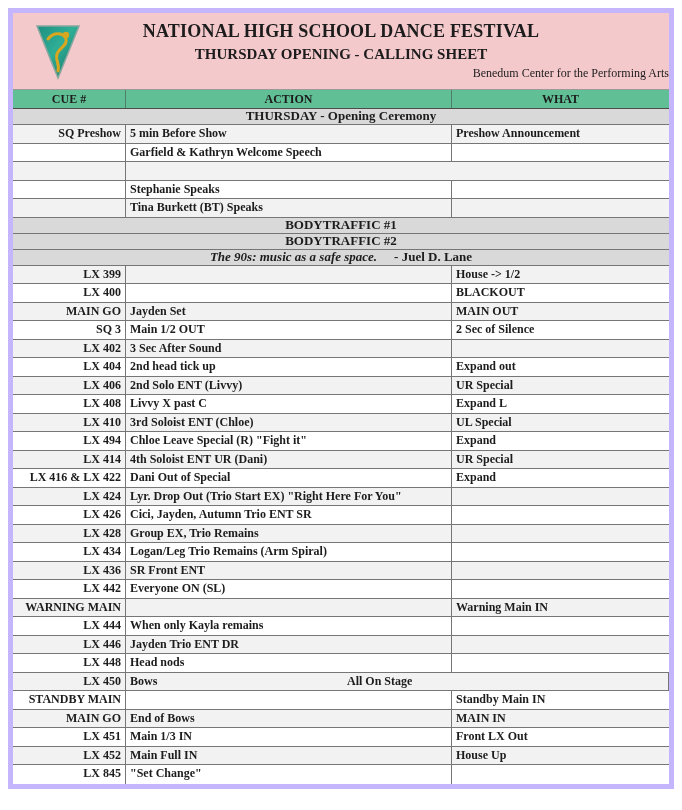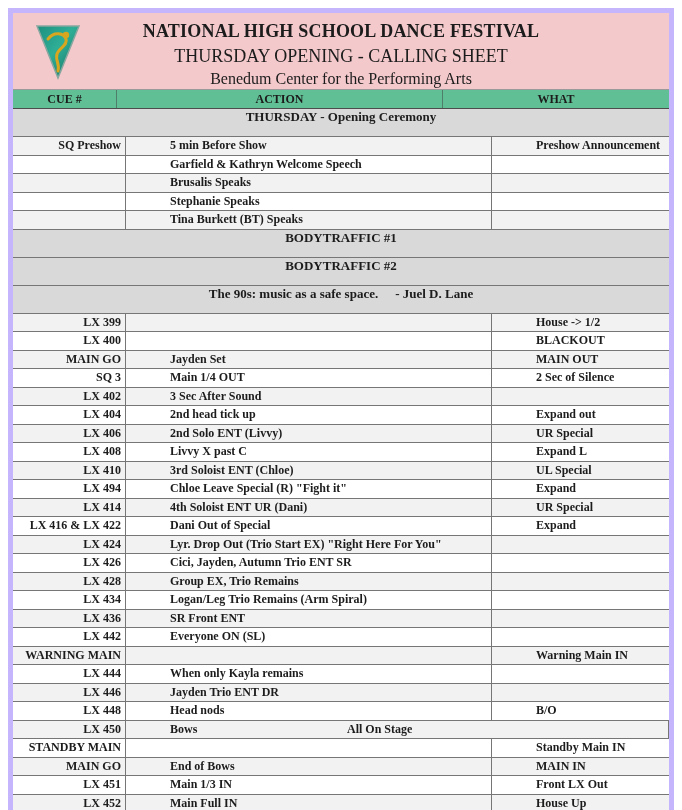--- a/index.html
+++ b/index.html
@@ -7,39 +7,39 @@
     font-family:"Liberation Serif", serif; color:#1c1c1c; }
 
   .sheet { position:absolute; left:8px; top:8px; width:666px;
     border:5px solid #c4b5fd; background:#fff; }
 
   
   .masthead { position:relative; height:77px; background:var(--header_bg);
     text-align:center; border-bottom:1px solid #9a9a9a; }
   .logo { position:absolute; left:22px; top:11px; }
   .m-title   { padding-top:8px; font-size:18px; font-weight:bold; letter-spacing:.2px; }
-  .m-sub     { padding-top:4px; font-size:18px; font-weight:normal; }
-  .m-venue   { padding-top:3px; font-size:16px; font-weight:normal; }
+  .m-sub     { padding-top:4px; font-size:15px; font-weight:bold; }
+  .m-venue   { padding-top:3px; font-size:12px; font-weight:normal;text-align:right; }
 
   
   .colhead { display:flex; height:19px; background:var(--column_header_bg);
     border-bottom:1px solid #4c4c4c; }
   .colhead .hcell { font-size:12px; font-weight:bold; text-align:center;
     line-height:18px; border-right:1px solid #4f7f6a; }
   .colhead .hcell:last-child { border-right:none; }
 
-  .w-cue { width:104px; } .w-action { width:326px; } .w-what { flex:1; }
+  .w-cue { width:113px; } .w-action { width:326px; } .w-what { flex:1; }
 
   
   .row { display:flex; border-bottom:1px solid #767676; background:#fff; }
-  .data-row { height:18.5px;gap:40px; }
+  .data-row { height:18.5px; }
   .data-row.shaded { background:var(--row_alt_bg); }
-  .section-row { height:28px; background:var(--section_bg); justify-content:center;
-    align-items:flex-start; font-size:13px; font-weight:bold; text-align:center; }
-  .section-row .it { margin-right:17px; }
+  .section-row { height:16px; background:var(--section_bg); justify-content:center;
+    align-items:flex-end; font-size:13px; font-weight:bold; text-align:center; }
+  .section-row .it { font-style:italic; margin-right:17px; }
   .row:last-child { border-bottom:none; }
 
   .cell { font-size:12px; font-weight:bold; line-height:17.5px; overflow:hidden;
     white-space:nowrap; }
   .cell.cue  { width:113px; text-align:right; padding-right:4px;
     border-right:1px solid #767676; }
   .cell.action { width:326px; padding-left:4px; border-right:1px solid #767676; }
   .cell.what { flex:1; padding-left:4px; }
 </style>
 </head>
@@ -82,21 +82,20 @@
         <div class="cell action">5 min Before Show</div>
         <div class="cell what">Preshow Announcement</div>
       </div>
       <div class="row data-row">
         <div class="cell cue"></div>
         <div class="cell action">Garfield &amp; Kathryn Welcome Speech</div>
         <div class="cell what"></div>
       </div>
       <div class="row data-row shaded">
         <div class="cell cue"></div>
-        <div class="cell action">Brusalis Speaks</div>
         <div class="cell what"></div>
       </div>
       <div class="row data-row">
         <div class="cell cue"></div>
         <div class="cell action">Stephanie Speaks</div>
         <div class="cell what"></div>
       </div>
       <div class="row data-row shaded">
         <div class="cell cue"></div>
         <div class="cell action">Tina Burkett (BT) Speaks</div>
@@ -122,21 +121,21 @@
         <div class="cell action"></div>
         <div class="cell what">BLACKOUT</div>
       </div>
       <div class="row data-row shaded">
         <div class="cell cue">MAIN GO</div>
         <div class="cell action">Jayden Set</div>
         <div class="cell what">MAIN OUT</div>
       </div>
       <div class="row data-row">
         <div class="cell cue">SQ 3</div>
-        <div class="cell action">Main 1/4 OUT</div>
+        <div class="cell action">Main 1/2 OUT</div>
         <div class="cell what">2 Sec of Silence</div>
       </div>
       <div class="row data-row shaded">
         <div class="cell cue">LX 402</div>
         <div class="cell action">3 Sec After Sound</div>
         <div class="cell what"></div>
       </div>
       <div class="row data-row">
         <div class="cell cue">LX 404</div>
         <div class="cell action">2nd head tick up</div>
@@ -213,21 +212,20 @@
         <div class="cell what"></div>
       </div>
       <div class="row data-row shaded">
         <div class="cell cue">LX 446</div>
         <div class="cell action">Jayden Trio ENT DR</div>
         <div class="cell what"></div>
       </div>
       <div class="row data-row">
         <div class="cell cue">LX 448</div>
         <div class="cell action">Head nods</div>
-        <div class="cell what">B/O</div>
       </div>
       <div class="row data-row shaded">
         <div class="cell cue">LX 450</div>
         <div class="cell what">Bows</div>
         <div class="cell action">All On Stage</div>
       </div>
       <div class="row data-row">
         <div class="cell cue">STANDBY MAIN</div>
         <div class="cell action"></div>
         <div class="cell what">Standby Main IN</div>

